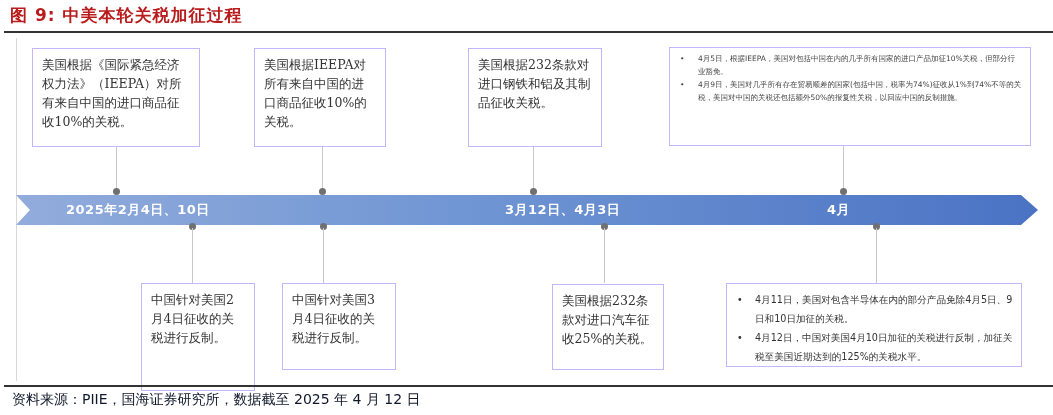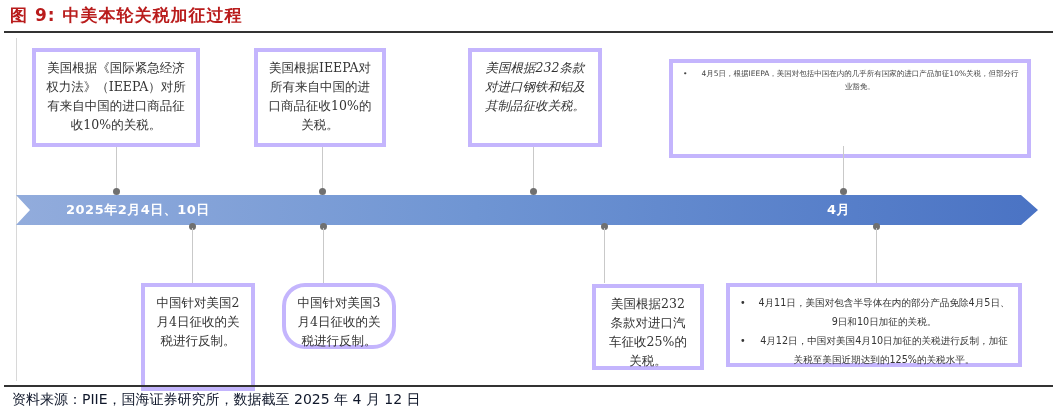--- a/index.html
+++ b/index.html
@@ -4,22 +4,22 @@
 <style>
   html, body { margin:0; padding:0; background:#ffffff; }
   body { width:1053px; height:415px; position:relative; overflow:hidden;
          font-family:"DejaVu Sans", "Liberation Sans", sans-serif; color:#222; }
   .fig-title { position:absolute; left:10px; top:4px; font-size:17px; font-weight:bold; color:#b91c1c; letter-spacing:1px; }
   .rule-top { position:absolute; left:4px; top:31px; width:1049px; height:2px; background:#333; }
   .rule-bottom { position:absolute; left:4px; top:385px; width:1049px; height:2px; background:#333; }
   .frame-left { position:absolute; left:16px; top:38px; width:1px; height:343px; background:#d8d8d8; }
   .source { position:absolute; left:12px; top:391px; font-size:14px; color:#0f172a; }
 
-  .box { position:absolute; background:#fff; border:4px solid #c4b5fd; box-sizing:border-box;
-         font-family:"DejaVu Serif", "Liberation Serif", serif; font-size:12.5px; line-height:19px; color:#333; padding:6px 9px;text-align:center; }
+  .box { position:absolute; background:#fff; border:1px solid #c4b5fd; box-sizing:border-box;
+         font-family:"DejaVu Serif", "Liberation Serif", serif; font-size:12.5px; line-height:19px; color:#333; padding:6px 9px; }
   .box.small { font-size:7.5px; line-height:13px; padding:4px 8px 4px 10px; font-family:"DejaVu Sans", sans-serif; color:#444; }
   .box.medium { font-size:9.6px; line-height:19px; padding:6px 8px 6px 10px; font-family:"DejaVu Sans", sans-serif; color:#333; }
   .box ul { margin:0; padding:0; list-style:none; }
   .box li { position:relative; padding-left:18px; }
   .box li::before { content:"•"; position:absolute; left:0; top:0; }
 
   .connector { position:absolute; width:1px; background:#c9c9c9; }
   .dot { position:absolute; width:7px; height:7px; border-radius:50%; background:#707070; }
 
   .arrow { position:absolute; left:16px; top:195px; width:1022px; height:30px;
@@ -39,56 +39,57 @@
 </div>
 <div class="connector" style="left:116px;top:147px;height:43px;"></div>
 <div class="dot" style="left:113px;top:188px;"></div>
 
 <div class="box" style="left:254px;top:48px;width:132px;height:99px;">
   <span>美国根据IEEPA对所有来自中国的进口商品征收10%的关税。</span>
 </div>
 <div class="connector" style="left:322px;top:147px;height:43px;"></div>
 <div class="dot" style="left:319px;top:188px;"></div>
 
-<div class="box" style="left:468px;top:48px;width:134px;height:99px;font-style:italic;">
+<div class="box" style="left:468px;top:48px;width:134px;height:99px;">
   <span>美国根据232条款对进口钢铁和铝及其制品征收关税。</span>
 </div>
 <div class="connector" style="left:533px;top:147px;height:43px;"></div>
 <div class="dot" style="left:530px;top:188px;"></div>
 
-<div class="box small" style="left:669px;top:47px;width:362px;height:99px;margin-top:12px;">
+<div class="box small" style="left:669px;top:47px;width:362px;height:99px;">
   <ul>
     <li>4月5日，根据IEEPA，美国对包括中国在内的几乎所有国家的进口产品加征10%关税，但部分行业豁免。</li>
+    <li>4月9日，美国对几乎所有存在贸易顺差的国家(包括中国，税率为74%)征收从1%到74%不等的关税，美国对中国的关税还包括额外50%的报复性关税，以回应中国的反制措施。</li>
   </ul>
 </div>
 <div class="connector" style="left:843px;top:146px;height:44px;"></div>
 <div class="dot" style="left:840px;top:188px;"></div>
 
 <div class="arrow"></div>
 <div class="arrow-label" style="left:66px;">2025年2月4日、10日</div>
 <div class="arrow-label" style="left:250px;margin-top:48px;">3月4日、3月10日</div>
-<div class="arrow-label" style="left:505px;margin-top:28px;">3月12日、4月3日</div>
+<div class="arrow-label" style="left:505px;">3月12日、4月3日</div>
 <div class="arrow-label" style="left:827px;">4月</div>
 
 <div class="dot" style="left:189px;top:223px;"></div>
 <div class="connector" style="left:192px;top:228px;height:55px;"></div>
 <div class="dot" style="left:320px;top:223px;"></div>
 <div class="connector" style="left:323px;top:228px;height:55px;"></div>
 <div class="dot" style="left:601px;top:223px;"></div>
 <div class="connector" style="left:604px;top:228px;height:55px;"></div>
 <div class="dot" style="left:873px;top:223px;"></div>
 <div class="connector" style="left:876px;top:228px;height:55px;"></div>
 
 <div class="box" style="left:141px;top:283px;width:114px;height:108px;">
   <span>中国针对美国2月4日征收的关税进行反制。</span>
 </div>
-<div class="box" style="left:282px;top:283px;width:114px;height:66px;border-radius:23px;">
+<div class="box" style="left:282px;top:283px;width:114px;height:87px;">
   <span>中国针对美国3月4日征收的关税进行反制。</span>
 </div>
-<div class="box" style="left:552px;top:284px;width:112px;height:86px;margin-left:40px;">
+<div class="box" style="left:552px;top:284px;width:112px;height:86px;">
   <span>美国根据232条款对进口汽车征收25%的关税。</span>
 </div>
 <div class="box medium" style="left:726px;top:283px;width:296px;height:84px;">
   <ul>
     <li>4月11日，美国对包含半导体在内的部分产品免除4月5日、9日和10日加征的关税。</li>
     <li>4月12日，中国对美国4月10日加征的关税进行反制，加征关税至美国近期达到的125%的关税水平。</li>
   </ul>
 </div>
 
 <div class="rule-bottom"></div>

